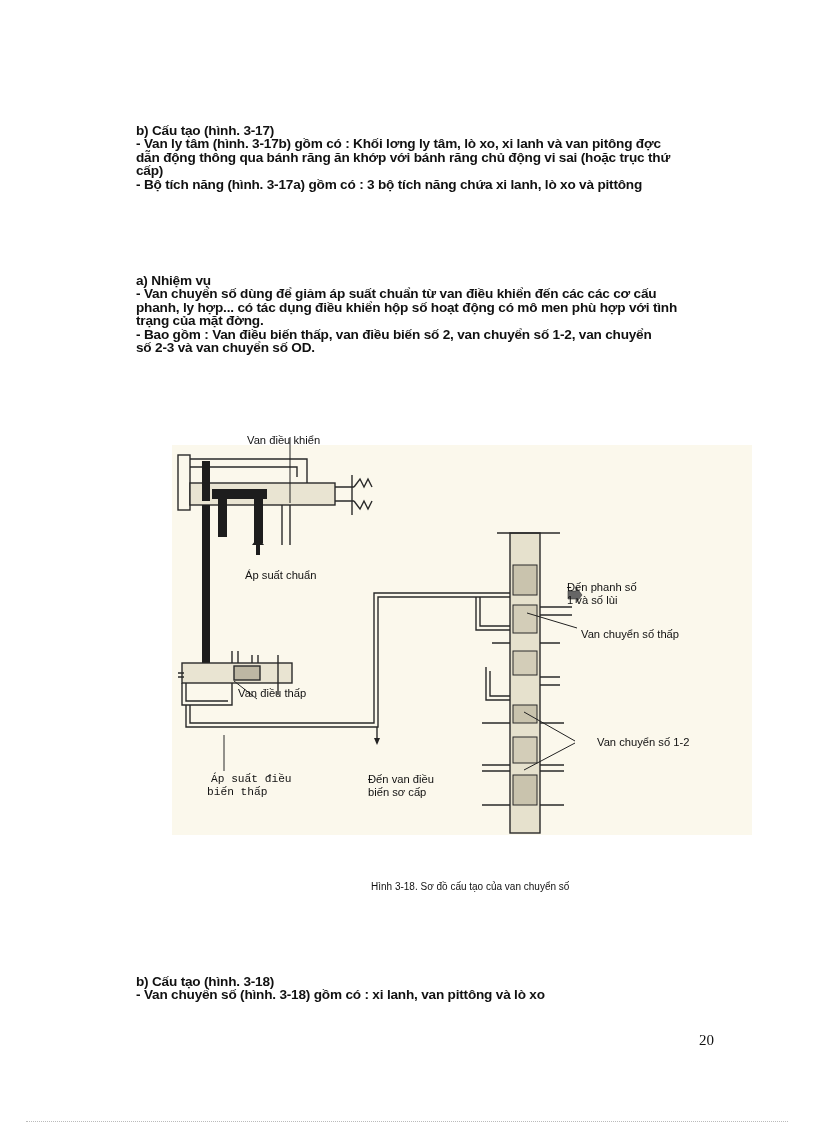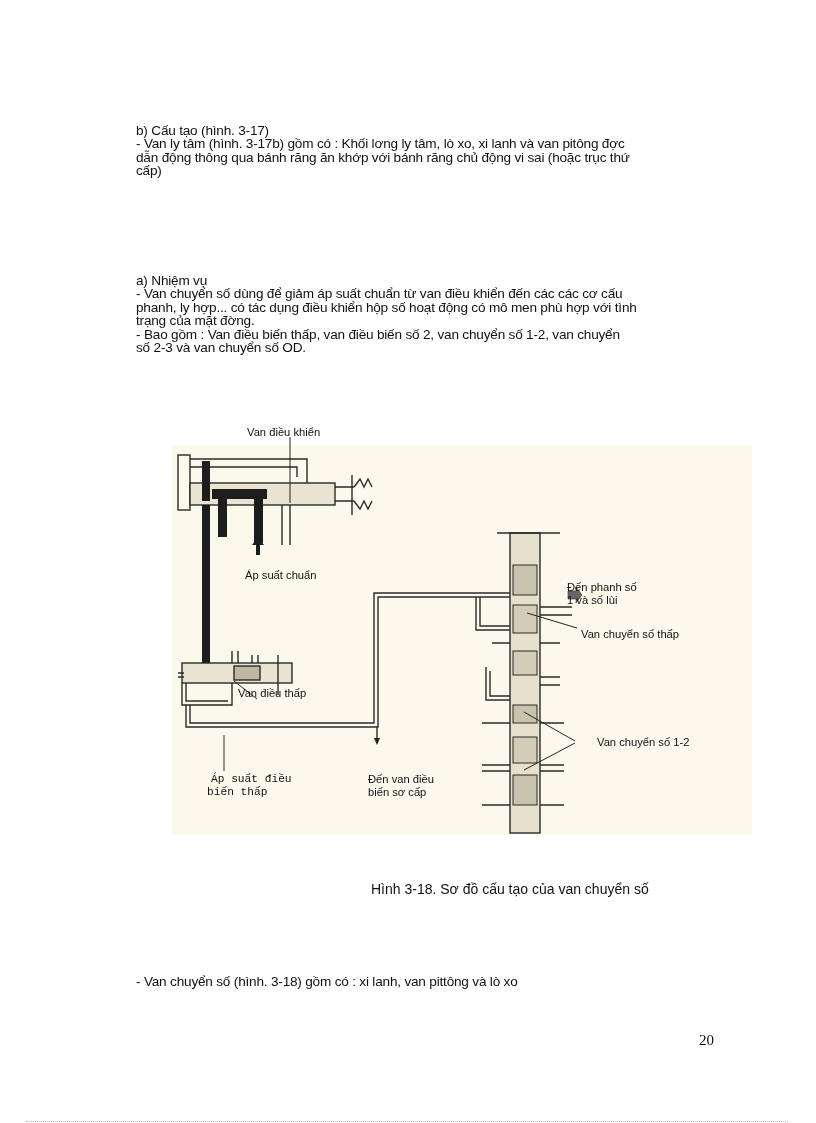--- a/index.html
+++ b/index.html
@@ -1,35 +1,36 @@
 <!DOCTYPE html>
 <html><head>
 <meta charset="utf-8">
 <style>
   html, body { margin:0; padding:0; background:#ffffff; }
   body { width:816px; height:1123px; position:relative; overflow:hidden;
          font-family:"Liberation Sans", "DejaVu Sans", sans-serif; color:#111; }
   .para { position:absolute; left:136px; width:584px; font-size:13.6px; line-height:13.4px; letter-spacing:-0.2px; }
-  .para p { margin:0; }
+  .para p { margin:0;font-weight:bold; }
   .heading { font-weight:bold; font-size:14px; }
   .figure { position:absolute; left:172px; top:415px; width:580px; height:420px; }
   .fig-label { position:absolute; font-size:11.2px; line-height:12.6px; color:#111; white-space:nowrap; }
-  .caption { position:absolute; left:371px; top:881px; font-size:14px; color:#111;text-align:right; }
+  .caption { position:absolute; left:371px; top:881px; font-size:10px; color:#111;text-align:right; }
   .page-num { position:absolute; left:699px; top:1032px; font-family:"Liberation Serif", serif; font-size:15px; }
   .dots { position:absolute; left:26px; top:1121px; width:762px; height:1px;
           border-top:1px dotted #bbb; }
 </style>
 </head>
 <body>
 
 <div class="para" style="top:124px;">
   <p>b) Cấu tạo (hình. 3-17)</p>
   <p> - Van ly tâm (hình. 3-17b) gồm có : Khối lơng   ly tâm, lò xo, xi lanh và van pitông đợc</p>
   <p>dẫn động thông qua bánh răng ăn khớp với bánh răng chủ động vi sai (hoặc trục thứ</p>
   <p>cấp)</p>
+  <p> - Bộ tích năng (hình. 3-17a)  gồm có :  3 bộ tích năng chứa xi lanh, lò xo và  pittông</p>
 </div>
 
 <div class="para" style="top:274px;">
   <p>a) Nhiệm vụ</p>
   <p> - Van chuyển số dùng để giảm áp suất chuẩn từ van điều khiển đến các các cơ cấu</p>
   <p>phanh, ly hợp... có tác dụng điều khiển hộp số hoạt động có mô men phù hợp với tình</p>
   <p>trạng của mặt đờng.</p>
   <p> - Bao gồm : Van điều biến thấp, van điều biến số 2, van chuyển số 1-2, van chuyển</p>
   <p>số 2-3 và van chuyển số OD.</p>
 </div>
@@ -101,21 +102,21 @@
 
     <polygon points="396,176 404,176 404,172 410,180 404,188 404,184 396,184" fill="#666" stroke="#333" stroke-width="0.6"></polygon>
 
     <g stroke="#222" stroke-width="1">
       <line x1="355" y1="198" x2="405" y2="213"></line>
       <line x1="352" y1="297" x2="403" y2="326"></line>
       <line x1="352" y1="355" x2="403" y2="328"></line>
     </g>
   </svg>
 
-  <div class="fig-label" style="left:75px; top:11px;">Van điều khiển</div>
+  <div class="fig-label" style="left:75px; top:19px;">Van điều khiển</div>
   <div class="fig-label" style="left:73px; top:154px;">Áp suất chuẩn</div>
   <div class="fig-label" style="left:66px; top:272px;">Van điều thấp</div>
   <div class="fig-label" style="left:39px; top:358px;font-family:Liberation Mono, monospace;">
     <div>Áp suất điều</div>
     <div style="margin-left:-4px;">biến thấp</div>
   </div>
   <div class="fig-label" style="left:196px; top:358px;">
     <div>Đến van điều</div>
     <div>biến sơ cấp</div>
   </div>
@@ -123,17 +124,18 @@
     <div>Đến phanh số</div>
     <div>1 và số lùi</div>
   </div>
   <div class="fig-label" style="left:409px; top:213px;">Van chuyển số thấp</div>
   <div class="fig-label" style="left:425px; top:321px;">Van chuyển số 1-2</div>
 </div>
 
 <div class="caption">Hình 3-18.  Sơ đồ cấu tạo của van chuyển số</div>
 
 <div class="para" style="top:975px;">
+  <p>b) Cấu tạo (hình. 3-18)</p>
   <p> - Van chuyển số (hình. 3-18) gồm có : xi lanh, van pittông và lò xo</p>
 </div>
 
 <div class="page-num">20</div>
 <div class="dots"></div>
 
 </body></html>

